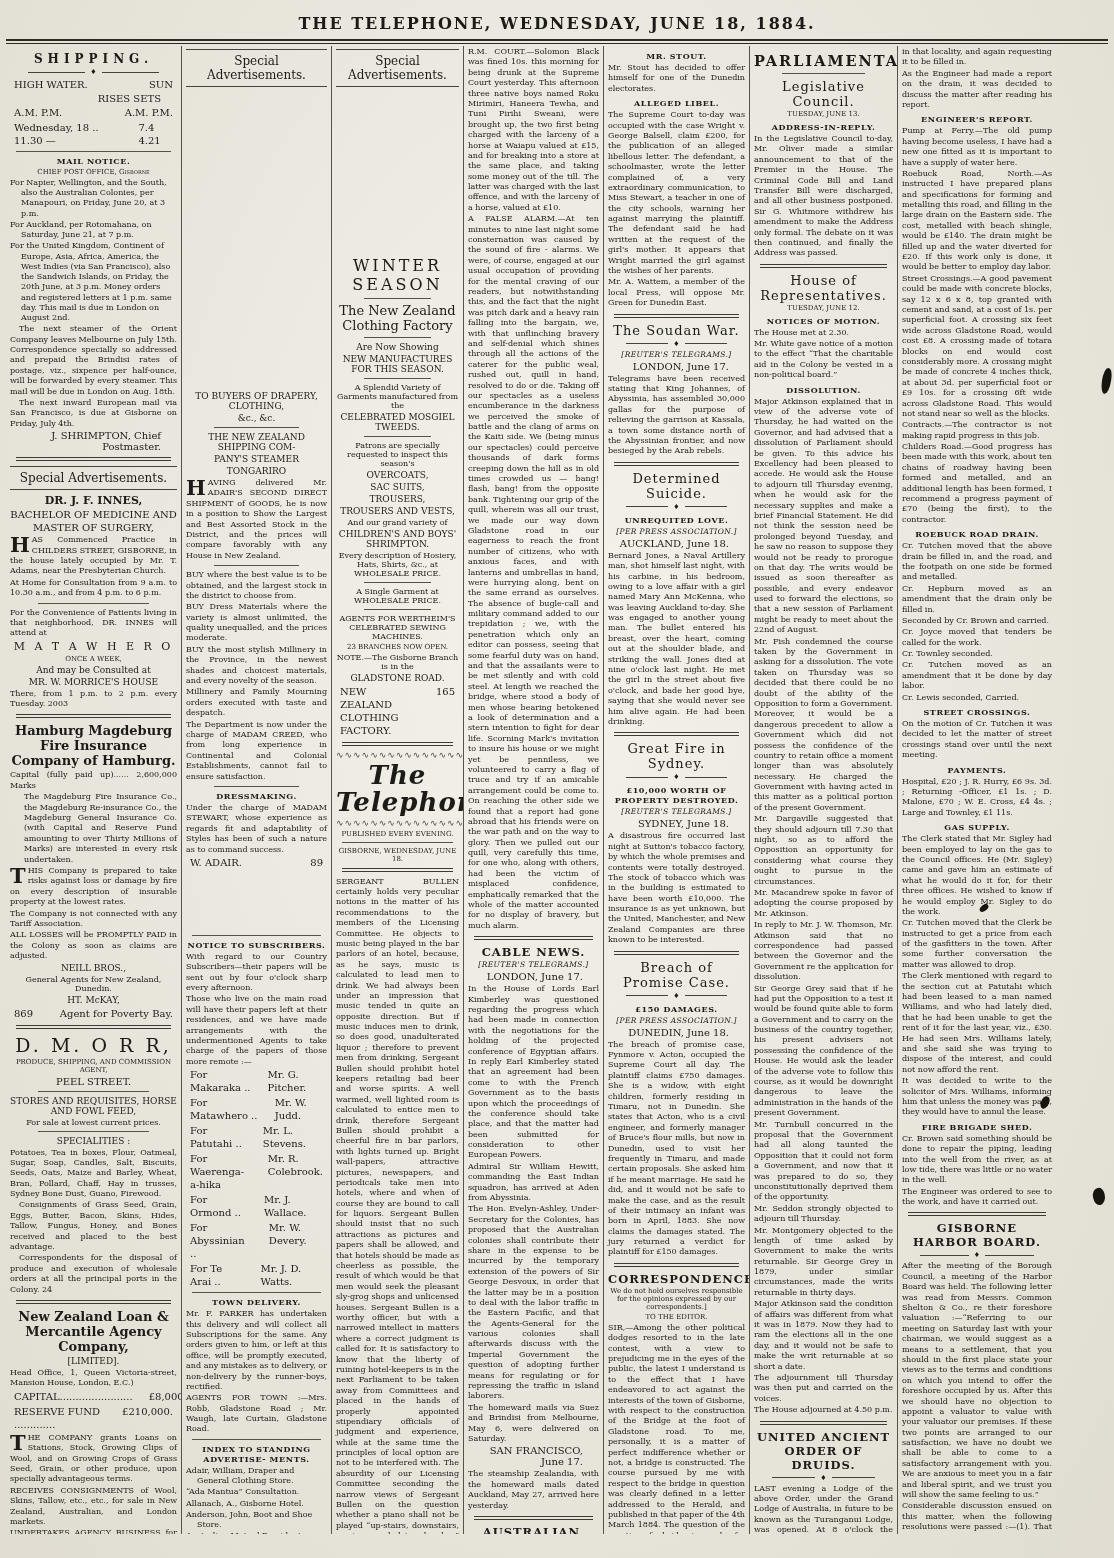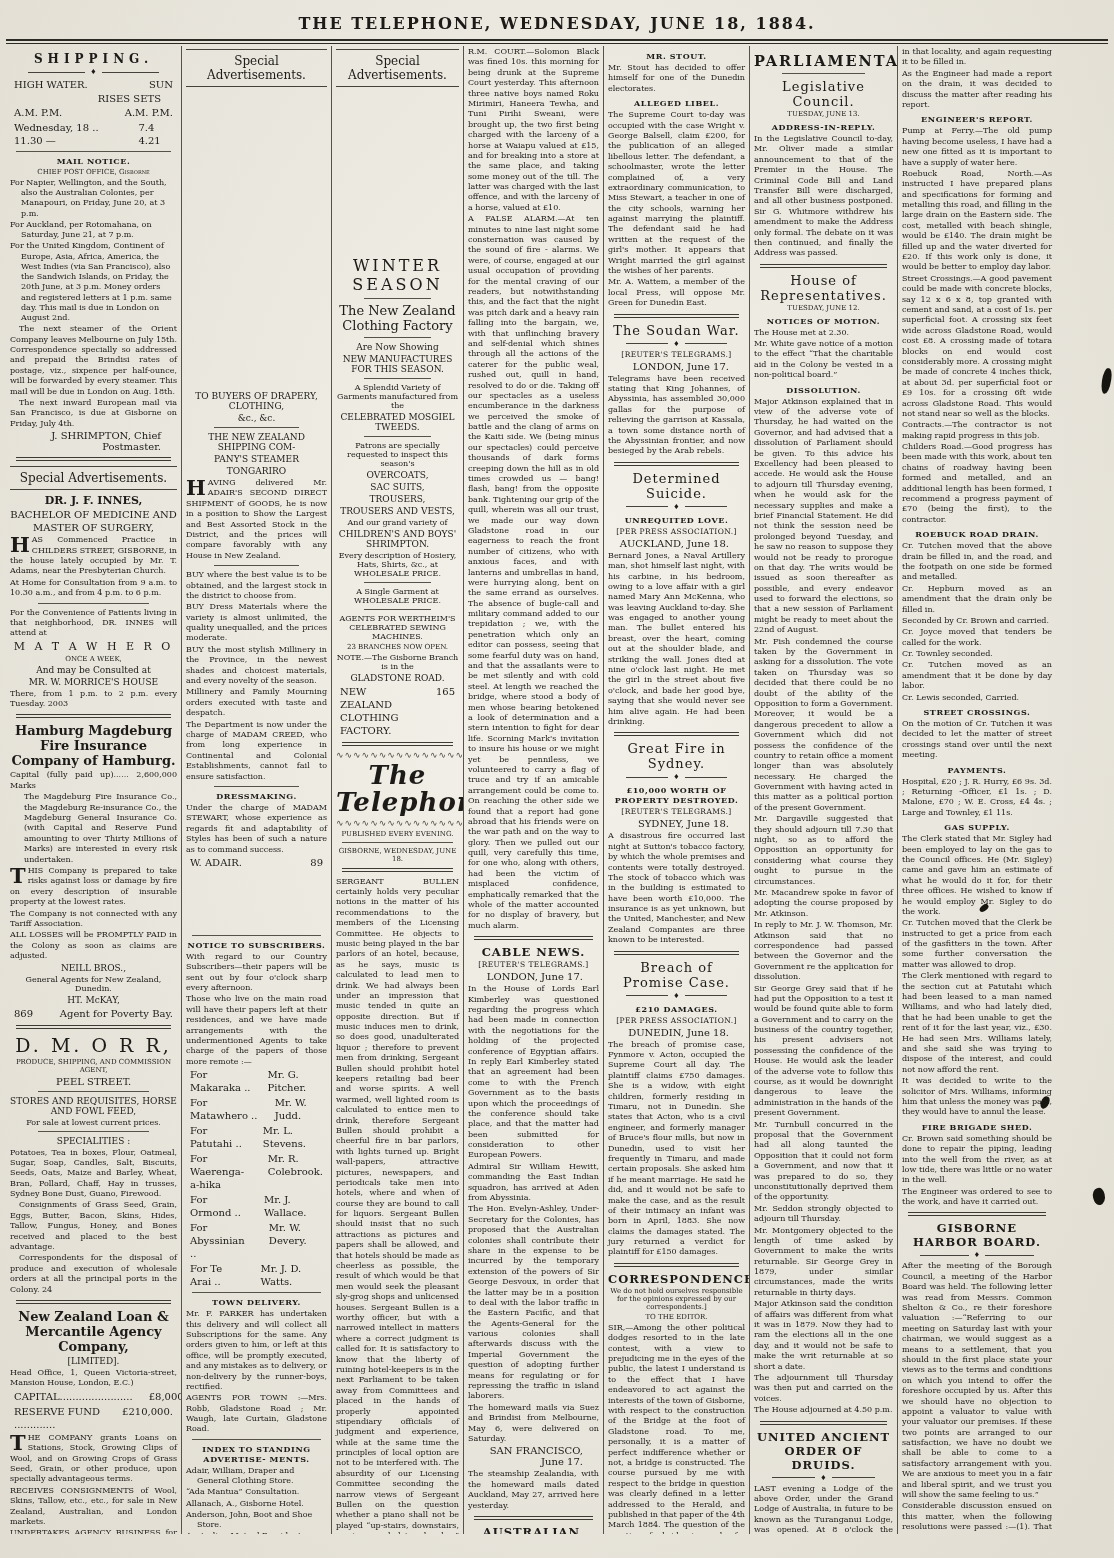--- a/index.html
+++ b/index.html
@@ -27,21 +27,21 @@
   .col{box-sizing:border-box;padding:1px 4px 0;border-right:1px solid #56524a;overflow:hidden;height:100%;}
   .col:last-child{border-right:none;}
   .b{margin:0 0 2px;}
   
   .sec{font-size:12px;font-weight:bold;letter-spacing:5px;text-align:center;margin:5px 0 2px;}
   .box{font-size:12px;text-align:center;border-top:1px solid #44423b;border-bottom:1px solid #44423b;padding:4px 0;margin:2px 0 4px;}
   .hnews{font-size:13px;text-align:center;margin:5px 0 1px;letter-spacing:1px;}
   .hcaps{font-size:11.5px;font-weight:bold;text-align:center;letter-spacing:1px;margin:5px 0 1px;}
   .hbig{font-size:14.5px;font-weight:bold;text-align:center;letter-spacing:2px;margin:5px 0 1px;}
   .sub{font-size:8px;font-weight:bold;text-align:center;letter-spacing:.6px;margin:4px 0 2px;}
-  .byl{font-size:7.5px;text-align:center;font-variant:small-caps;letter-spacing:.4px;}
+  .byl{font-size:7.5px;text-align:center;font-variant:small-caps;letter-spacing:.4px;font-style:italic;}
   .date{font-size:10px;text-align:right;padding-right:16px;}
   .para{font-size:8px;line-height:1.3;text-align:justify;text-indent:9px;margin-bottom:1px;}
   .ni{text-indent:0;}
   .ind{padding-left:14px;text-indent:0;}
   .hang{font-size:8px;line-height:1.28;text-align:left;padding-left:11px;text-indent:-11px;margin-bottom:1px;}
   .dc{text-indent:0;}
   .dc::first-letter{font-size:21px;font-weight:bold;float:left;line-height:.75;padding:2px 2px 0 0;}
   .center{text-align:center;font-size:8px;}
   .c7{font-size:7px;} .c9{font-size:9px;} .c10{font-size:10px;} .c11{font-size:11px;} .c13{font-size:13px;} .c16{font-size:16px;} .c19{font-size:19px;}
   .bd{font-weight:bold;} .sp{letter-spacing:3px;} .sc{font-variant:small-caps;}
@@ -307,21 +307,21 @@
         <div class="b drule"></div>
         <div class="b hnews">Great Fire in Sydney.</div>
         <div class="b orn">♦</div>
         <div class="b sub">£10,000 WORTH OF PROPERTY DESTROYED.</div>
         <div class="b byl">[REUTER'S TELEGRAMS.]</div>
         <div class="b date">SYDNEY, June 18.</div>
         <div class="b para ni">A disastrous fire occurred last night at Sutton's tobacco factory, by which the whole premises and contents were totally destroyed.  The stock of tobacco which was in the building is estimated to have been worth £10,000.  The insurance is as yet unknown, but the United, Manchester, and New Zealand Companies are three known to be interested.</div>
         <div class="b drule"></div>
         <div class="b hnews">Breach of Promise Case.</div>
         <div class="b orn">♦</div>
-        <div class="b sub">£210 DAMAGES.</div>
+        <div class="b sub">£150 DAMAGES.</div>
         <div class="b byl">[PER PRESS ASSOCIATION.]</div>
         <div class="b date">DUNEDIN, June 18.</div>
         <div class="b para ni">The breach of promise case, Fynmore v. Acton, occupied the Supreme Court all day.  The plaintiff claims £750 damages.  She is a widow, with eight children, formerly residing in Timaru, not in Dunedin.  She states that Acton, who is a civil engineer, and formerly manager of Bruce's flour mills, but now in Dunedin, used to visit her frequently in Timaru, and made certain proposals.  She asked him if he meant marriage.  He said he did, and it would not be safe to make the case, and as the result of their intimacy an infant was born in April, 1883.  She now claims the damages stated.  The jury returned a verdict for plaintiff for £150 damages.</div>
         <div class="b drule"></div>
         <div class="b hcaps">CORRESPONDENCE.</div>
         <div class="b center c7">We do not hold ourselves responsible for the opinions expressed by our correspondents.]</div>
         <div class="b center c7 sc">TO THE EDITOR.</div>
         <div class="b para ni">SIR,—Among the other political dodges resorted to in the late contest, with a view to prejudicing me in the eyes of the public, the latest I understand is to the effect that I have endeavored to act against the interests of the town of Gisborne, with respect to the construction of the Bridge at the foot of Gladstone road.  To me, personally, it is a matter of perfect indifference whether or not, a bridge is constructed.  The course pursued by me with respect to the bridge in question was clearly defined in a letter addressed to the Herald, and published in that paper of the 4th March 1884.  The question of the erection of a bridge is purely of a £ s. d. character.  If the people of the town of Gisborne, and the County of Cook, require a bridge of the Waimata river, they can have on it the following terms—£1,500 Government grant, £500 from Land Co.  If they require one at the end of Gladstone Road, they can have it on these terms, £1,500 from Government, and the balance £2,500 (according to Drummond's estimate), to be subscribed by themselves and Government—that is by the ratepayers of the town and County.  Again, I say, I have no earthly interest in the matter of the bridge past, and the public good.  To attempt now to make political capital out of what I had written to the Press over three months ago, is as unfair, as it is politically dishonest, and is only done to subserve some unworthy purpose.  Many Borough Councils are not remarkable for their wisdom.—I am, &amp;c.</div>
       </div>
       <div class="col" style="flex: 0 0 148px;">

